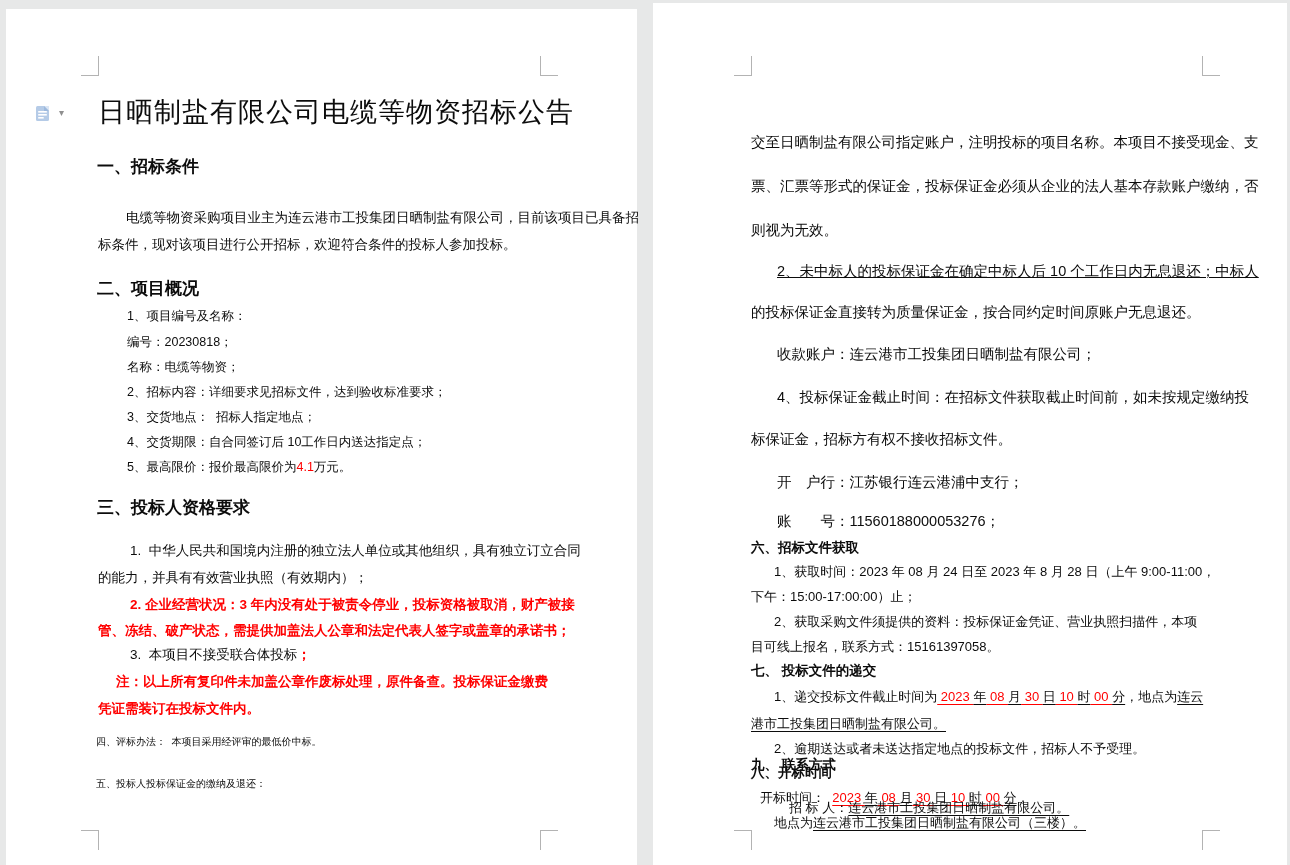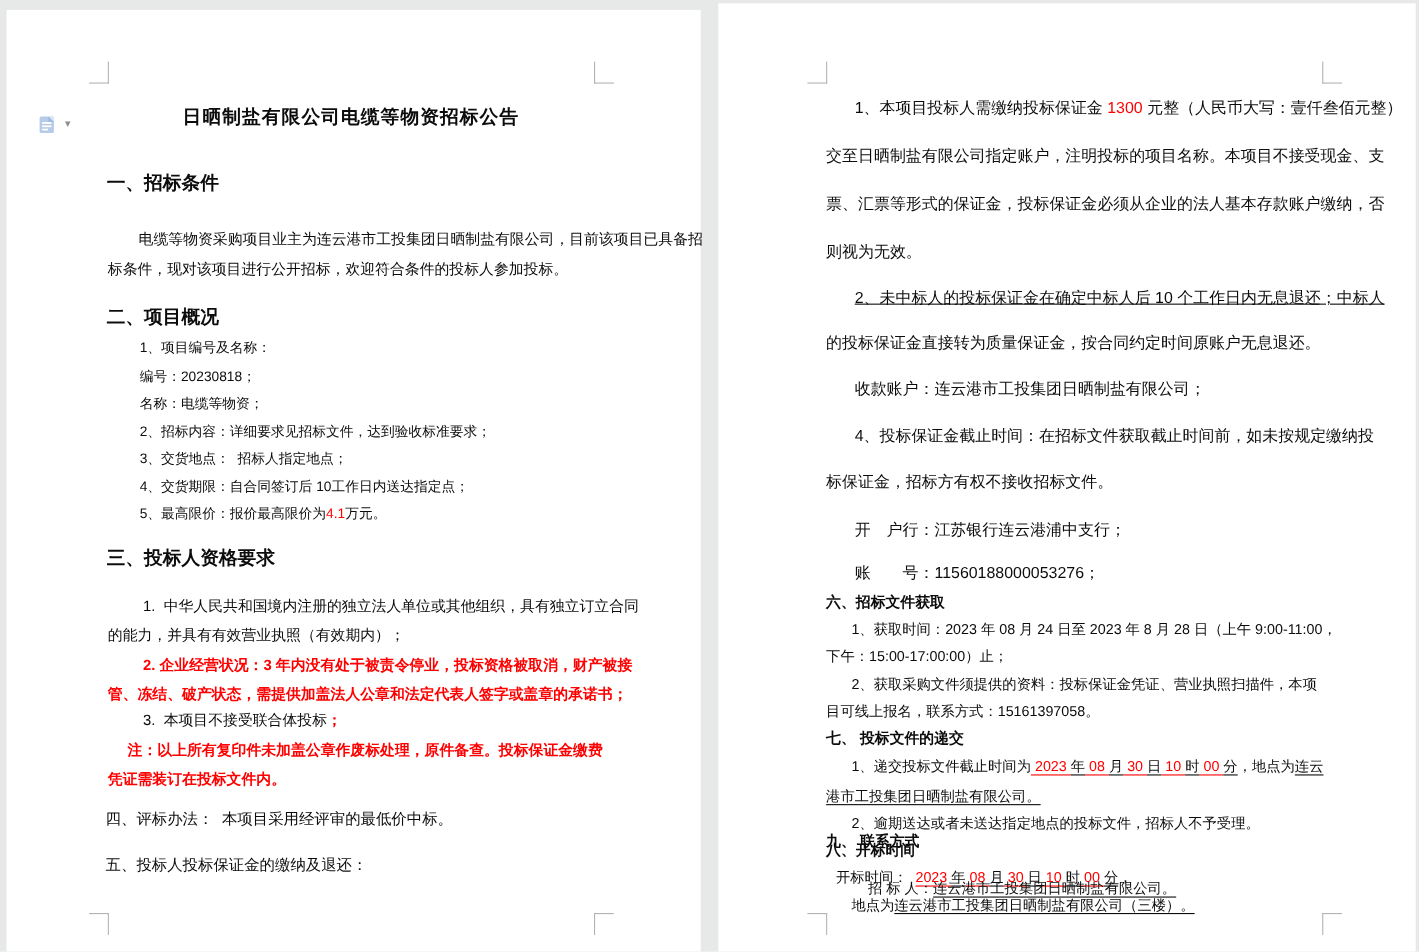--- a/index.html
+++ b/index.html
@@ -15,25 +15,25 @@
 
   
   .mark{position:absolute;width:17px;height:19px;}
   .mark.tl{border-right:1px solid #b3b3b3;border-bottom:1px solid #b3b3b3;}
   .mark.tr{border-left:1px solid #b3b3b3;border-bottom:1px solid #b3b3b3;}
   .mark.bl{border-right:1px solid #b3b3b3;border-top:1px solid #b3b3b3;}
   .mark.br{border-left:1px solid #b3b3b3;border-top:1px solid #b3b3b3;}
 
   
   .ln{position:absolute;white-space:pre;line-height:1.25;}
-  .t-title{font-size:17px;font-weight:bold;width:442px;text-align:center;letter-spacing:1px;}
+  .t-title{font-size:27px;font-weight:normal;width:442px;text-align:center;letter-spacing:1px;}
   .t-h{font-size:17px;font-weight:bold;}
   .t-b1{font-size:13.5px;}
   .t-b2{font-size:12.5px;}
-  .t-m{font-size:14px;}
+  .t-m{font-size:10px;}
   .t-r1{font-size:14.5px;}
   .t-r2{font-size:13px;}
   .t-rh{font-size:13.5px;font-weight:bold;}
 
   .red{color:#ff0000;}
   .u{text-decoration:underline;text-underline-offset:3px;}
   .b{font-weight:bold;}
 
   
   .paste-btn{
@@ -91,21 +91,20 @@
   <div class="ln t-b1" style="left:130px;top:543px;"><span>1.  中华人民共和国境内注册的独立法人单位或其他组织，具有独立订立合同</span></div>
   <div class="ln t-b1" style="left:98px;top:570px;"><span>的能力，并具有有效营业执照（有效期内）；</span></div>
   <div class="ln t-b1" style="left:130px;top:597px;"><span class="red b">2. 企业经营状况：3 年内没有处于被责令停业，投标资格被取消，财产被接</span></div>
   <div class="ln t-b1" style="left:98px;top:623px;"><span class="red b">管、冻结、破产状态，需提供加盖法人公章和法定代表人签字或盖章的承诺书；</span></div>
   <div class="ln t-b1" style="left:130px;top:647px;"><span>3.  本项目不接受联合体投标</span><span class="red b">；</span></div>
   <div class="ln t-b1" style="left:116px;top:674px;"><span class="red b">注：以上所有复印件未加盖公章作废标处理，原件备查。投标保证金缴费</span></div>
   <div class="ln t-b1" style="left:98px;top:701px;"><span class="red b">凭证需装订在投标文件内。</span></div>
   <div class="ln t-m" style="left:96px;top:736px;"><span>四、评标办法：  本项目采用经评审的最低价中标。</span></div>
   <div class="ln t-m" style="left:96px;top:778px;"><span>五、投标人投标保证金的缴纳及退还：</span></div>
 
-  <div class="ln t-r1" style="left:777px;top:90px;"><span>1、本项目投标人需缴纳投标保证金 </span><span class="red">1300</span><span> 元整（人民币大写：壹仟叁佰元整）</span></div>
   <div class="ln t-r1" style="left:751px;top:133px;"><span>交至日晒制盐有限公司指定账户，注明投标的项目名称。本项目不接受现金、支</span></div>
   <div class="ln t-r1" style="left:751px;top:177px;"><span>票、汇票等形式的保证金，投标保证金必须从企业的法人基本存款账户缴纳，否</span></div>
   <div class="ln t-r1" style="left:751px;top:221px;"><span>则视为无效。</span></div>
   <div class="ln t-r1" style="left:777px;top:262px;text-decoration:underline;"><span>2、未中标人的投标保证金在确定中标人后 10 个工作日内无息退还；中标人</span></div>
   <div class="ln t-r1" style="left:751px;top:303px;"><span>的投标保证金直接转为质量保证金，按合同约定时间原账户无息退还。</span></div>
   <div class="ln t-r1" style="left:777px;top:345px;"><span>收款账户：连云港市工投集团日晒制盐有限公司；</span></div>
   <div class="ln t-r1" style="left:777px;top:388px;"><span>4、投标保证金截止时间：在招标文件获取截止时间前，如未按规定缴纳投</span></div>
   <div class="ln t-r1" style="left:751px;top:430px;"><span>标保证金，招标方有权不接收招标文件。</span></div>
   <div class="ln t-r1" style="left:777px;top:473px;"><span>开　户行：江苏银行连云港浦中支行；</span></div>
   <div class="ln t-r1" style="left:777px;top:512px;"><span>账　　号：11560188000053276；</span></div>

